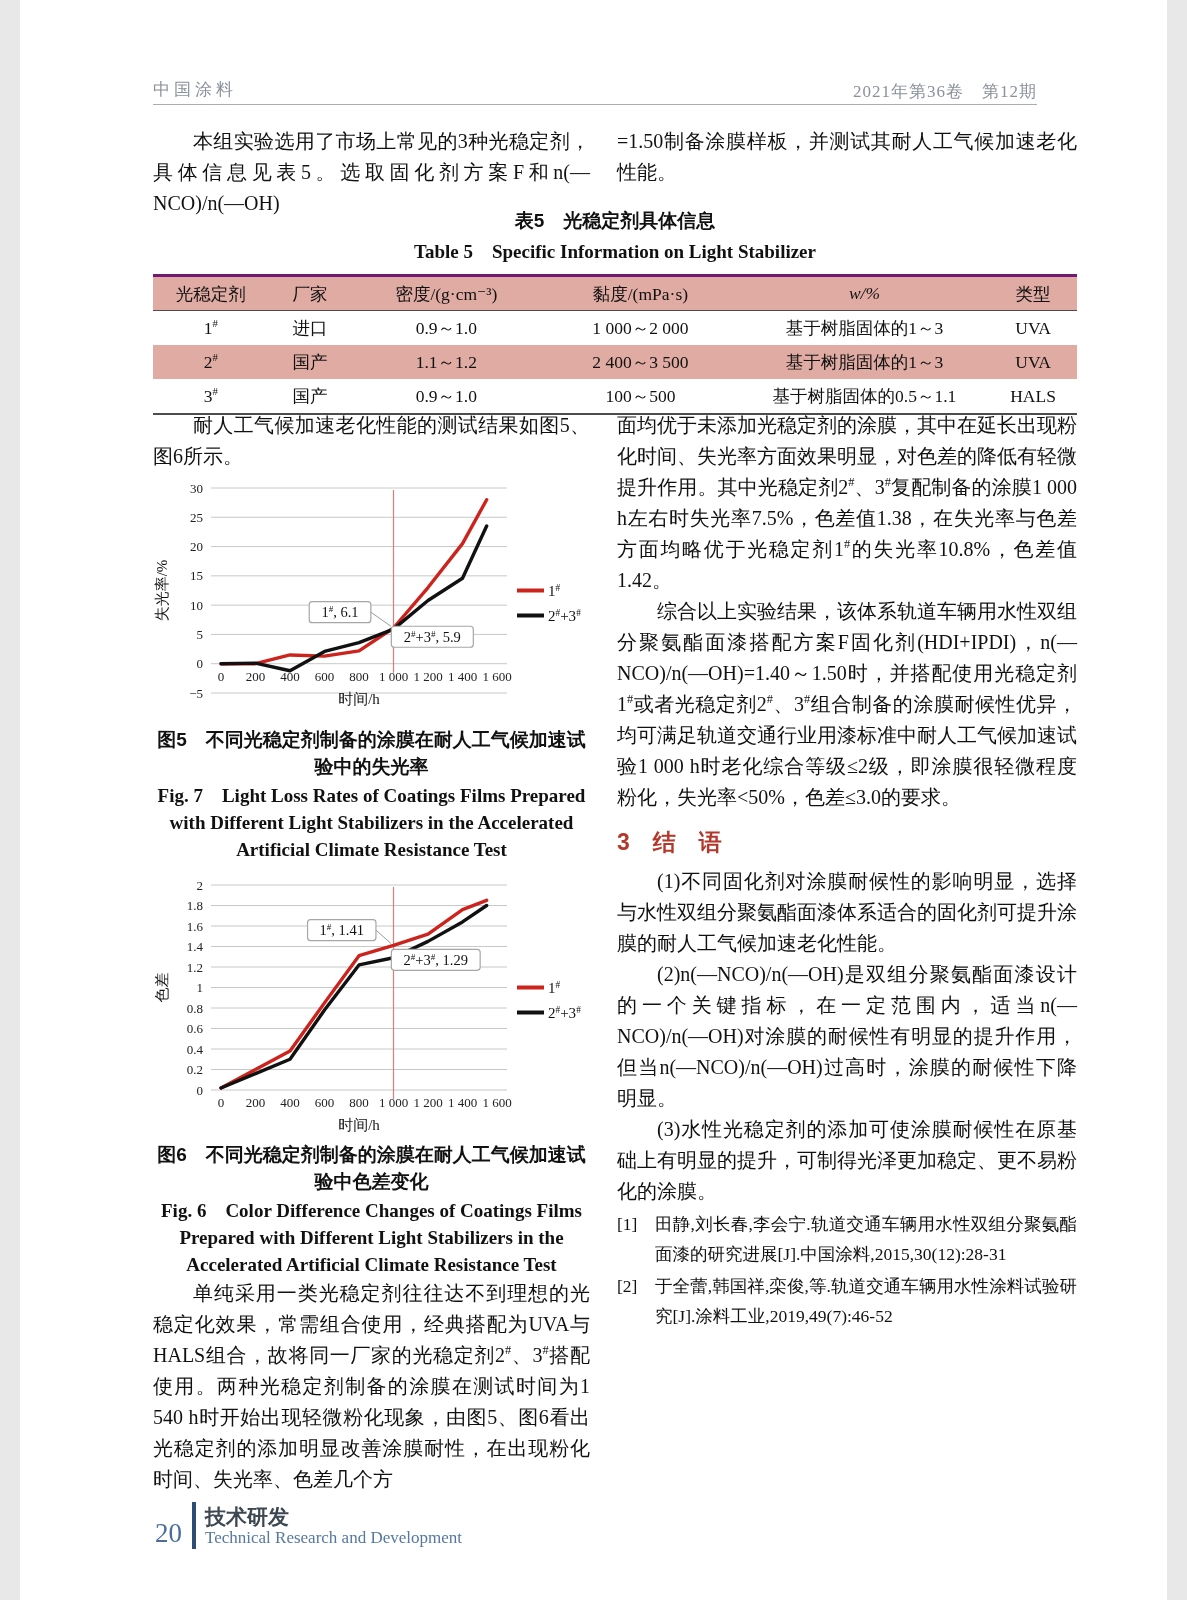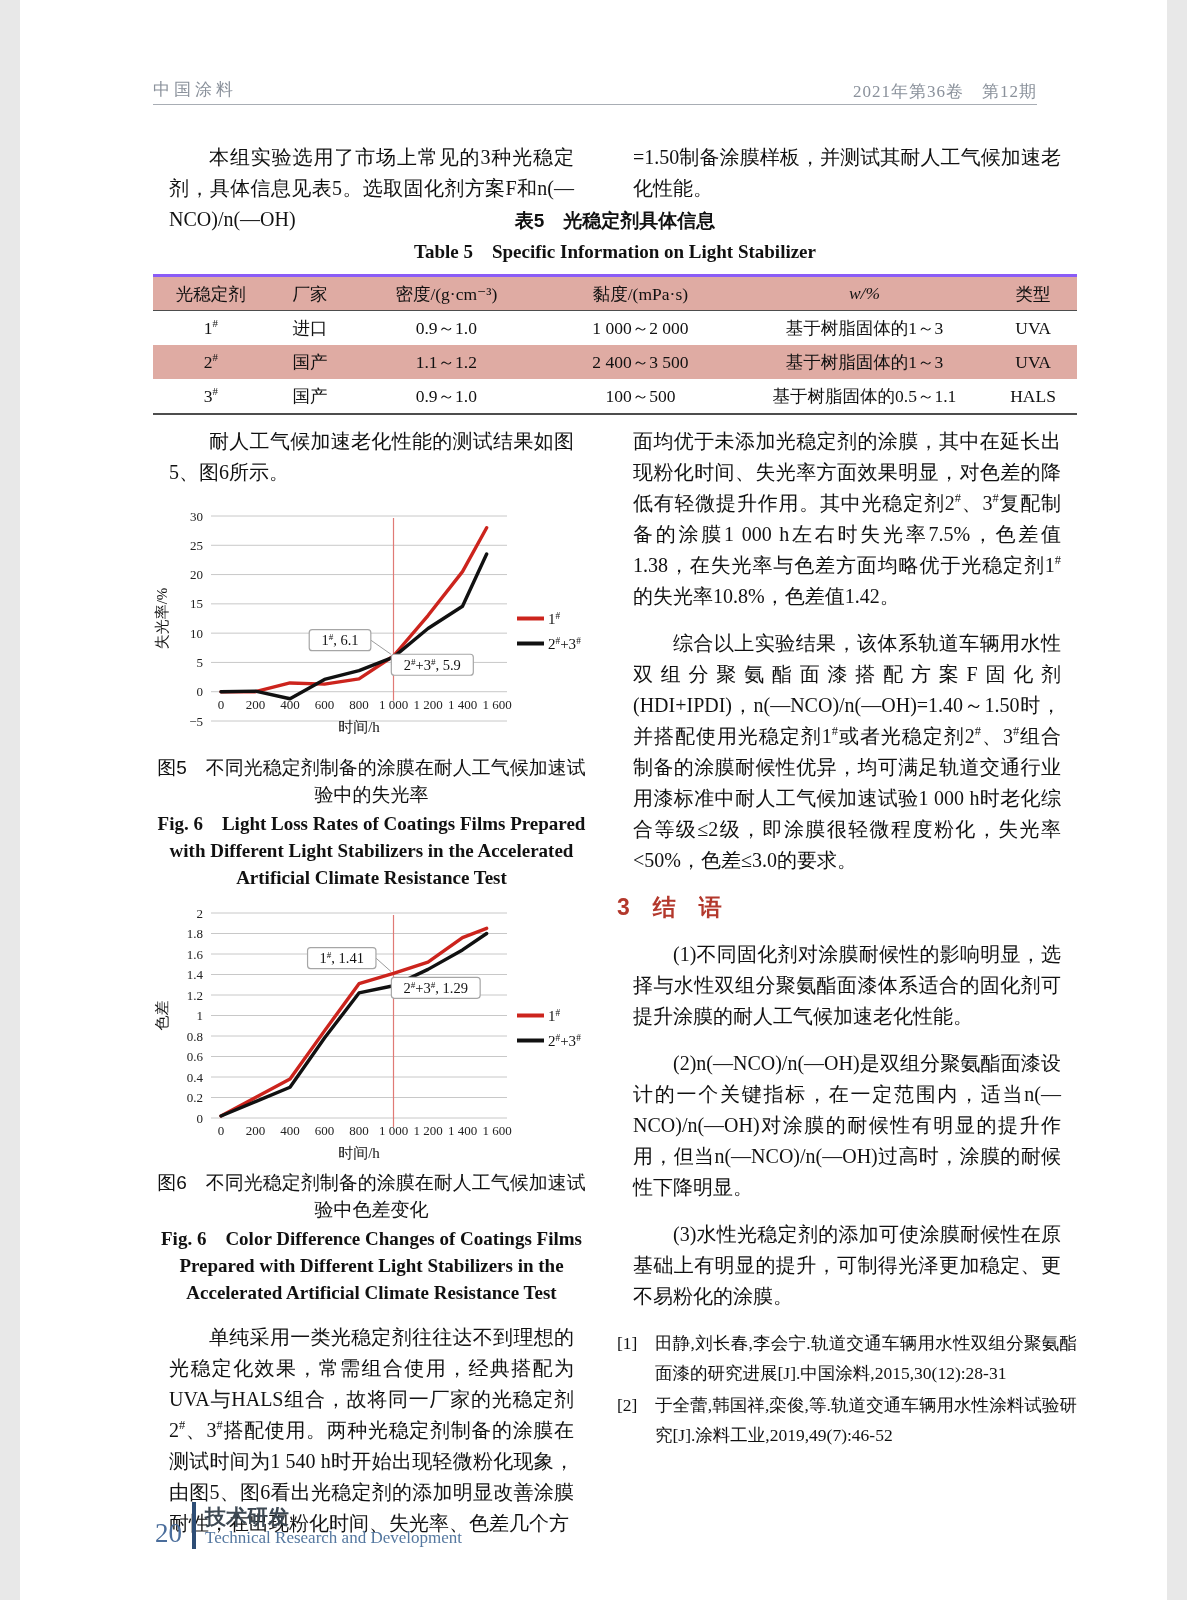--- a/index.html
+++ b/index.html
@@ -6,40 +6,40 @@
   #page{position:relative;width:1147px;height:1600px;background:#ffffff;margin:0 auto;overflow:hidden;
         font-family:"Liberation Serif","DejaVu Serif",serif;color:#111;}
   
   .hdr-left{position:absolute;left:133px;top:78px;font-size:17px;color:#8a919b;letter-spacing:4px;}
   .hdr-right{position:absolute;right:130px;top:80px;font-size:17px;color:#8a919b;letter-spacing:1px;}
   .hdr-rule{position:absolute;left:133px;right:130px;top:104px;border-top:1px solid #a8adb4;}
   
   .intro{position:absolute;left:133px;top:126px;width:924px;display:flex;justify-content:space-between;}
   .intro .col-l{width:437px;}
   .intro .col-r{width:460px;}
-  p.body{margin:16px;font-size:20px;line-height:31px;text-align:justify;}
+  p.body{margin:0;font-size:20px;line-height:31px;text-align:justify;}
   p.indent{text-indent:2em;}
   sup{font-size:62%;line-height:0;}
   
   .tbl-block{position:absolute;left:133px;top:208px;width:924px;}
   .tbl-title-zh{text-align:center;font-family:"Liberation Sans","DejaVu Sans",sans-serif;font-weight:bold;font-size:19px;}
   .tbl-title-en{text-align:center;font-weight:bold;font-size:19px;margin-top:5px;}
   table.t5{width:924px;border-collapse:collapse;margin-top:9px;font-size:17.5px;
-           border-top:3px solid #8b5cf6;border-bottom:2px solid #4d4d4d;}
+           border-top:3px solid #701a75;border-bottom:2px solid #4d4d4d;}
   table.t5 th{background:#dfaba3;font-weight:normal;height:33px;border-bottom:1.5px solid #4d4d4d;padding:0 4px;}
   table.t5 td{height:34px;text-align:center;padding:0 4px;}
   table.t5 tr.alt td{background:#dfaba3;}
   .ital{font-style:italic;}
   
   .main{position:absolute;left:133px;top:410px;width:924px;display:flex;justify-content:space-between;}
   .main .col-l{width:437px;}
   .main .col-r{width:460px;}
   .chart{display:block;margin-top:4px;}
   .cap-zh{margin:4px 0 0 0;text-align:center;font-family:"Liberation Sans","DejaVu Sans",sans-serif;
-          font-weight:normal;font-size:19px;line-height:27px;}
+          font-weight:bold;font-size:19px;line-height:27px;}
   .cap-en{margin:2px 0 0 0;text-align:center;font-weight:bold;font-size:19px;line-height:27px;}
   .sec-heading{margin:14px 0 8px 0;font-family:Liberation Sans, sans-serif;
                font-weight:bold;font-size:23px;color:#b3382c;}
   .refs-title{margin:14px 0 6px 0;text-align:center;font-family:"Liberation Sans","DejaVu Sans",sans-serif;
               font-weight:bold;font-size:19px;}
   .ref-item{display:flex;font-size:17.5px;line-height:30px;text-align:justify;margin-top:2px;}
   .ref-num{width:38px;flex:none;}
   .ref-text{flex:1;}
   .mt10{margin-top:10px;}
   .mt14{margin-top:14px;}
@@ -158,21 +158,21 @@
           <rect x="238.3125" y="150.27142857142854" width="82" height="21" rx="3" fill="#ffffff" stroke="#a6a6a6" stroke-width="1.2"></rect>
           <text x="279.3125" y="165.57142857142856" text-anchor="middle" font-size="14.5" fill="#111" font-family="&quot;Liberation Serif&quot;,&quot;DejaVu Serif&quot;,serif"><tspan>2</tspan><tspan baseline-shift="super" font-size="9.0">#</tspan><tspan>+3</tspan><tspan baseline-shift="super" font-size="9.0">#</tspan><tspan>, 5.9</tspan></text>
           <line x1="364" y1="114.5" x2="391" y2="114.5" stroke="#cc241d" stroke-width="4"></line>
           <text x="395" y="119.5" font-size="15" fill="#111" font-family="&quot;Liberation Serif&quot;,&quot;DejaVu Serif&quot;,serif"><tspan>1</tspan><tspan baseline-shift="super" font-size="9.3">#</tspan></text>
           <line x1="364" y1="139.5" x2="391" y2="139.5" stroke="#111111" stroke-width="4"></line>
           <text x="395" y="144.5" font-size="15" fill="#111" font-family="&quot;Liberation Serif&quot;,&quot;DejaVu Serif&quot;,serif"><tspan>2</tspan><tspan baseline-shift="super" font-size="9.3">#</tspan><tspan>+3</tspan><tspan baseline-shift="super" font-size="9.3">#</tspan></text>
           <text x="14" y="114.5" text-anchor="middle" font-size="15" fill="#111" font-family="&quot;Liberation Serif&quot;,&quot;DejaVu Serif&quot;,serif" transform="rotate(-90 14 114.5)">失光率/%</text>
           <text x="206" y="227.7142857142857" text-anchor="middle" font-size="15" fill="#111" font-family="&quot;Liberation Serif&quot;,&quot;DejaVu Serif&quot;,serif">时间/h</text>
         </svg>
       <p class="cap-zh">图5　不同光稳定剂制备的涂膜在耐人工气候加速试验中的失光率</p>
-      <p class="cap-en">Fig. 6　Light Loss Rates of Coatings Films Prepared with Different Light Stabilizers in the Accelerated Artificial Climate Resistance Test</p>
+      <p class="cap-en">Fig. 7　Light Loss Rates of Coatings Films Prepared with Different Light Stabilizers in the Accelerated Artificial Climate Resistance Test</p>
 
       <svg class="chart mt10" viewBox="0 0 437 264" width="437" height="264">
           <line x1="58" y1="217" x2="354" y2="217" stroke="#c8c8c8" stroke-width="1"></line>
           <text x="50" y="221.5" text-anchor="end" font-size="13" fill="#222" font-family="&quot;Liberation Serif&quot;,&quot;DejaVu Serif&quot;,serif">0</text>
           <line x1="58" y1="196.5" x2="354" y2="196.5" stroke="#c8c8c8" stroke-width="1"></line>
           <text x="50" y="201" text-anchor="end" font-size="13" fill="#222" font-family="&quot;Liberation Serif&quot;,&quot;DejaVu Serif&quot;,serif">0.2</text>
           <line x1="58" y1="176" x2="354" y2="176" stroke="#c8c8c8" stroke-width="1"></line>
           <text x="50" y="180.5" text-anchor="end" font-size="13" fill="#222" font-family="&quot;Liberation Serif&quot;,&quot;DejaVu Serif&quot;,serif">0.4</text>
           <line x1="58" y1="155.5" x2="354" y2="155.5" stroke="#c8c8c8" stroke-width="1"></line>
           <text x="50" y="160" text-anchor="end" font-size="13" fill="#222" font-family="&quot;Liberation Serif&quot;,&quot;DejaVu Serif&quot;,serif">0.6</text>

